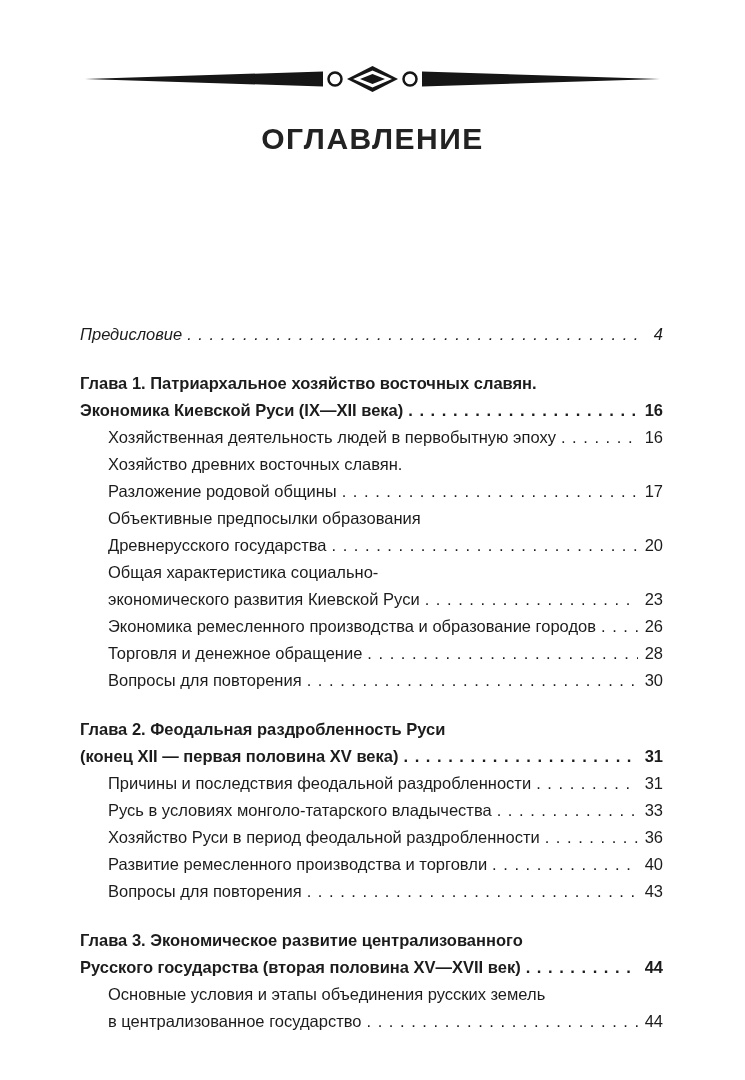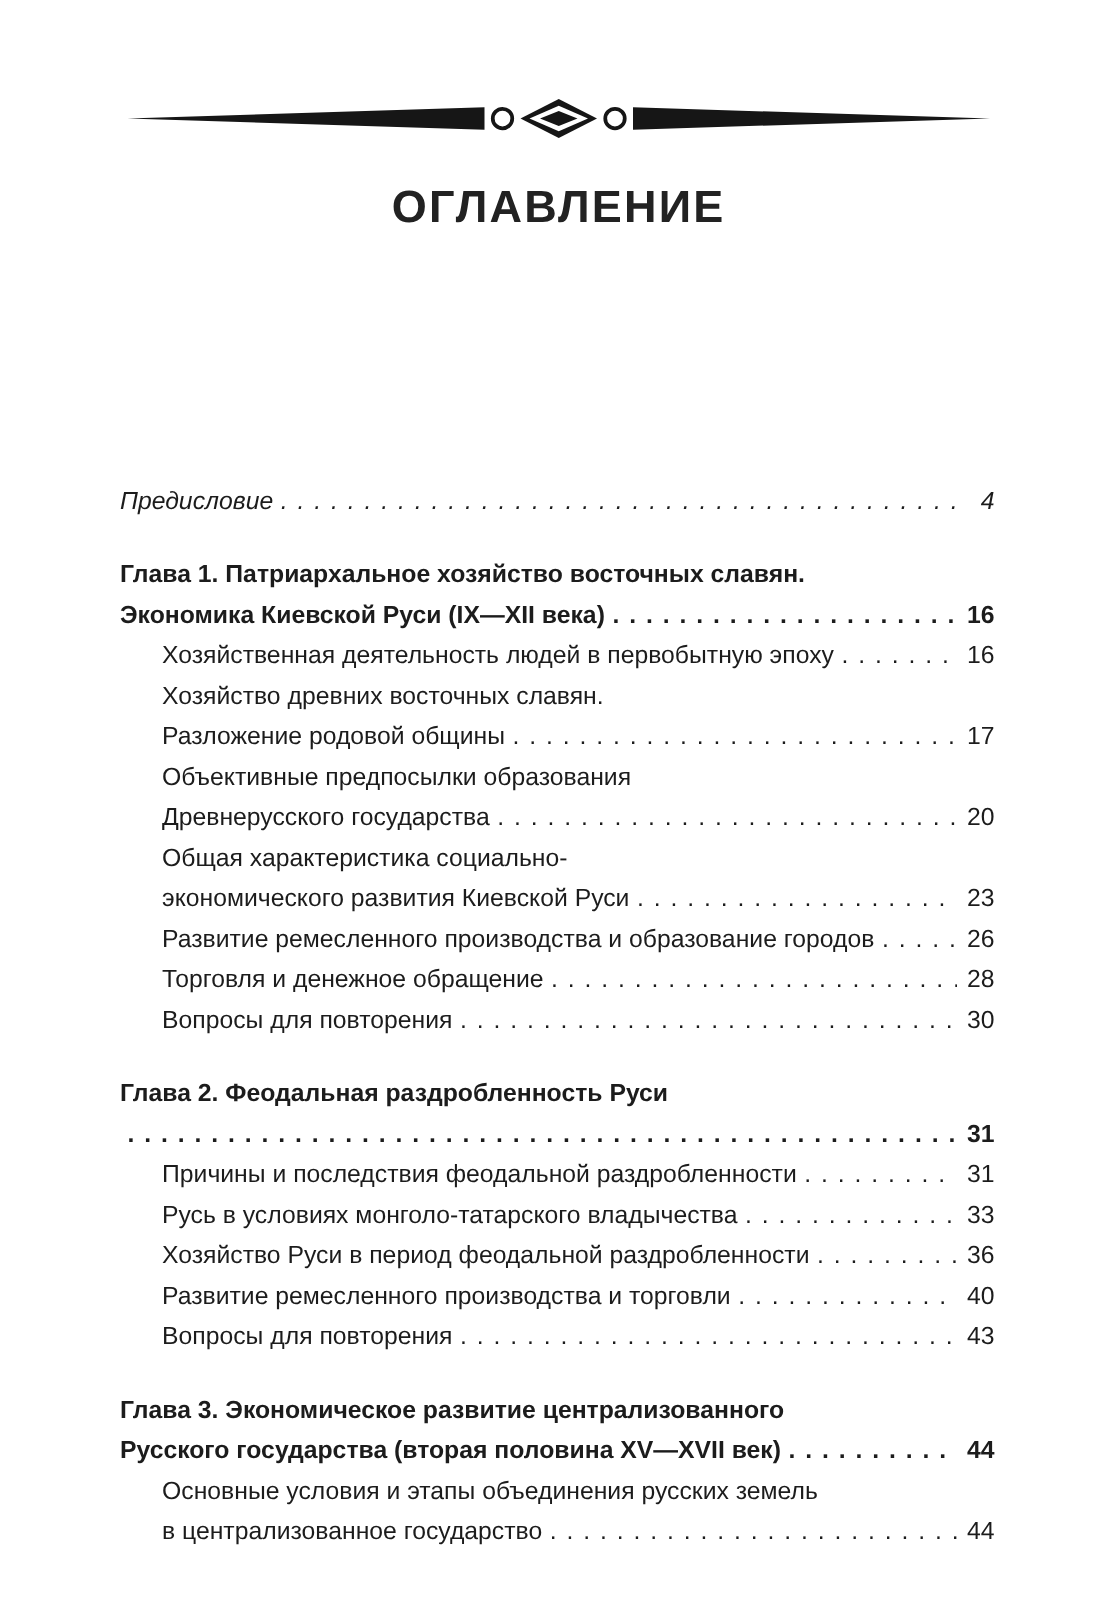--- a/index.html
+++ b/index.html
@@ -128,39 +128,40 @@
     </div>
     <div class="row section">
       <span class="text">Общая характеристика социально-</span>
     </div>
     <div class="row section">
       <span class="text">экономического развития Киевской Руси</span>
       <span class="dots"></span>
       <span class="pg">23</span>
     </div>
     <div class="row section">
-      <span class="text">Развитие ремесленного производства и образование городов</span>
+      <span class="text">Экономика ремесленного производства и образование городов</span>
       <span class="dots"></span>
       <span class="pg">26</span>
     </div>
     <div class="row section">
       <span class="text">Торговля и денежное обращение</span>
       <span class="dots"></span>
       <span class="pg">28</span>
     </div>
     <div class="row section">
       <span class="text">Вопросы для повторения</span>
       <span class="dots"></span>
       <span class="pg">30</span>
     </div>
 
     <div class="row chapter gap">
       <span class="text">Глава 2. Феодальная раздробленность Руси</span>
     </div>
     <div class="row chapter">
+      <span class="text">(конец XII — первая половина XV века)</span>
       <span class="dots"></span>
       <span class="pg">31</span>
     </div>
     <div class="row section">
       <span class="text">Причины и последствия феодальной раздробленности</span>
       <span class="dots"></span>
       <span class="pg">31</span>
     </div>
     <div class="row section">
       <span class="text">Русь в условиях монголо-татарского владычества</span>

